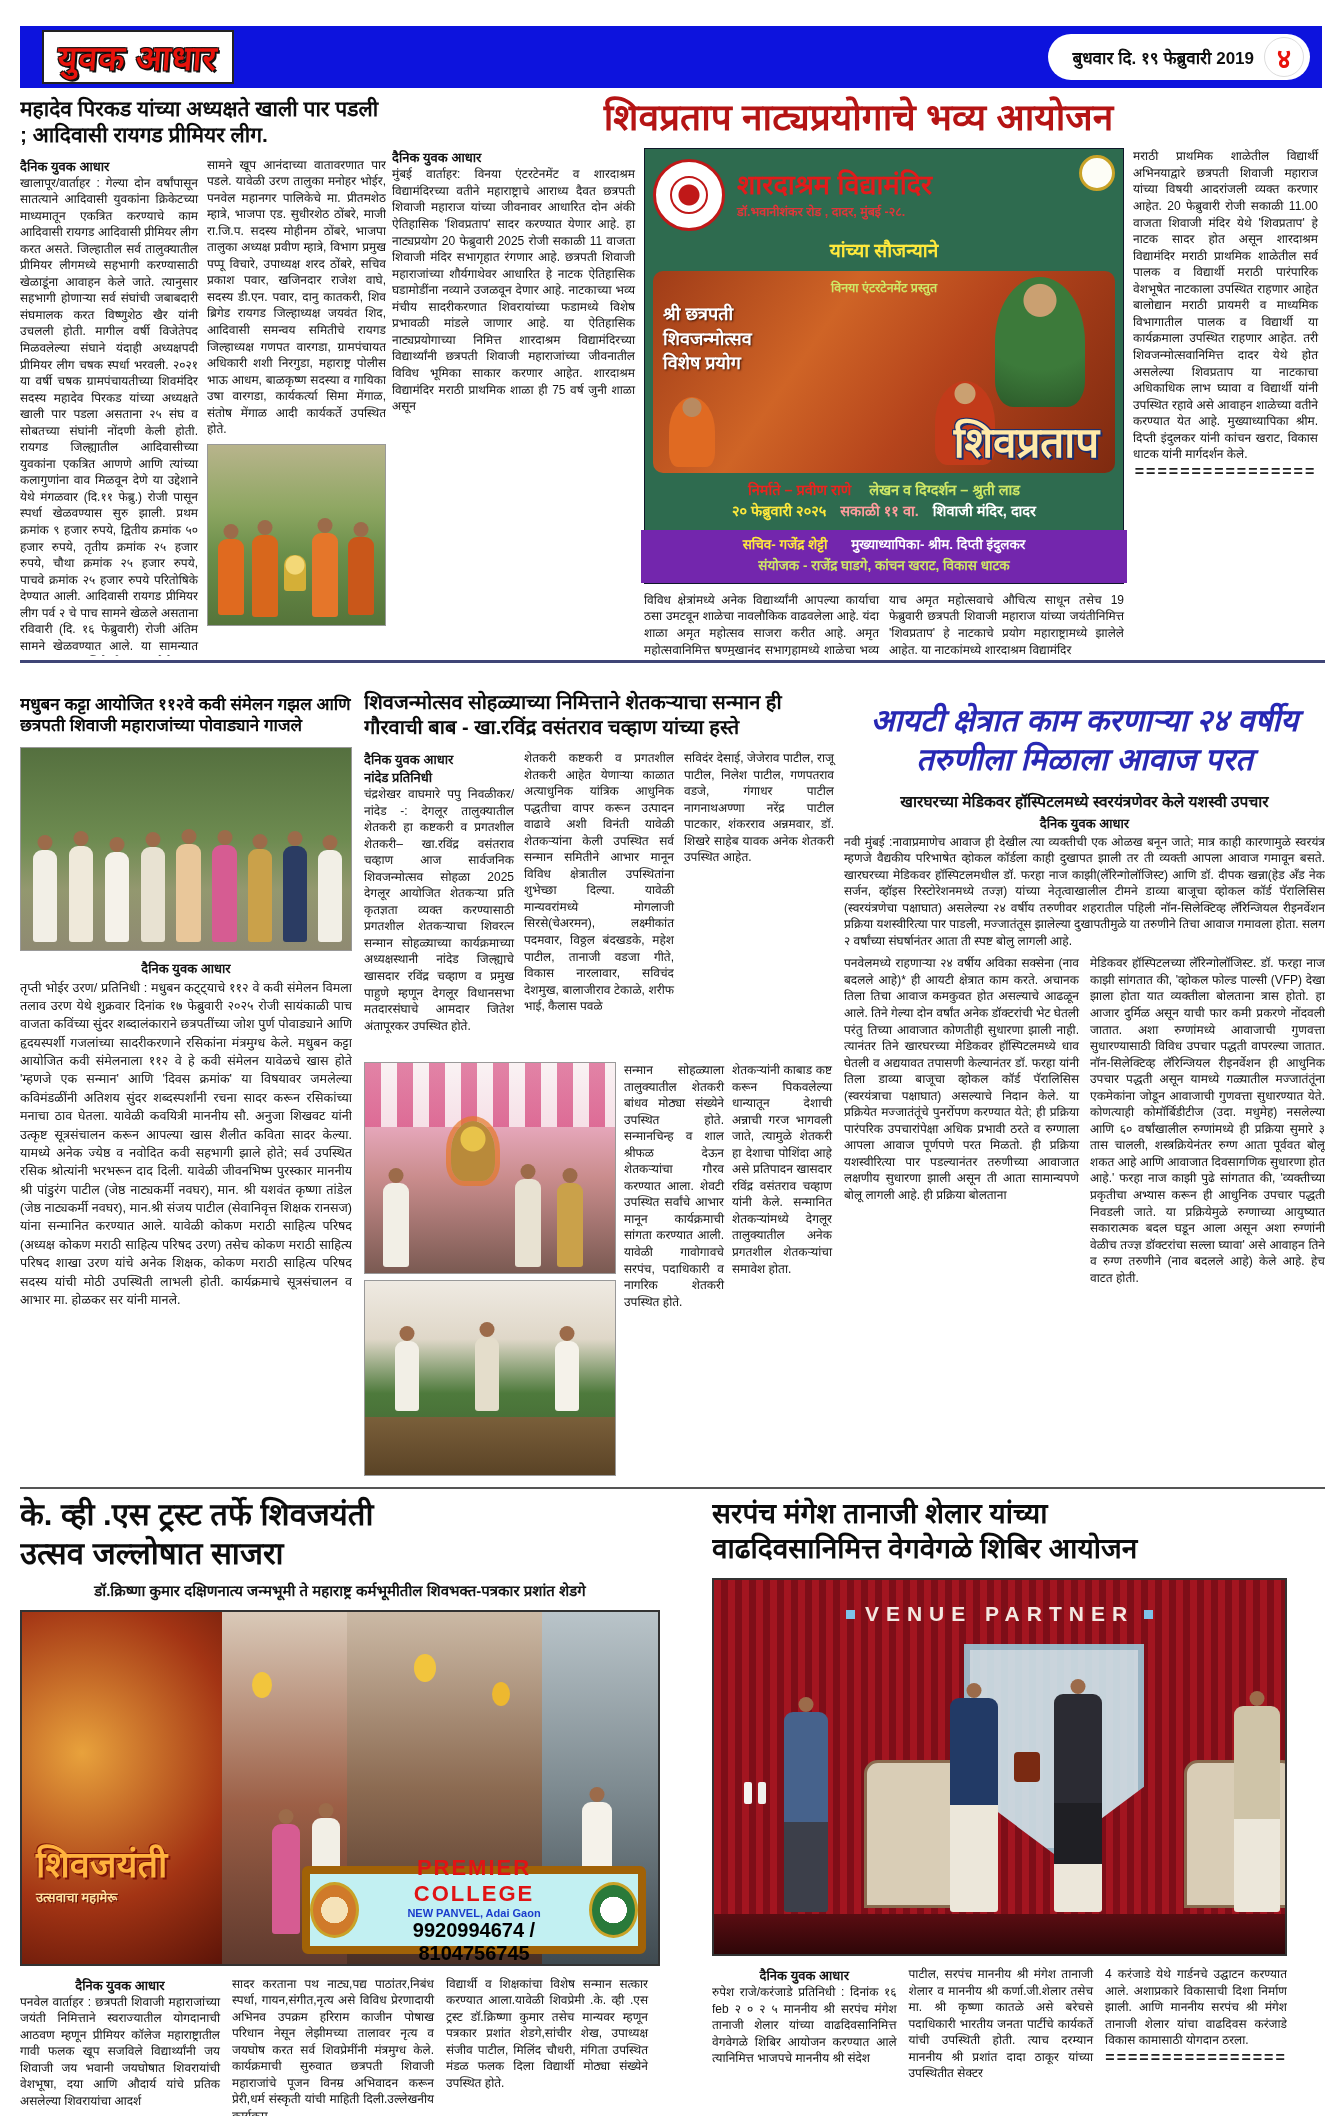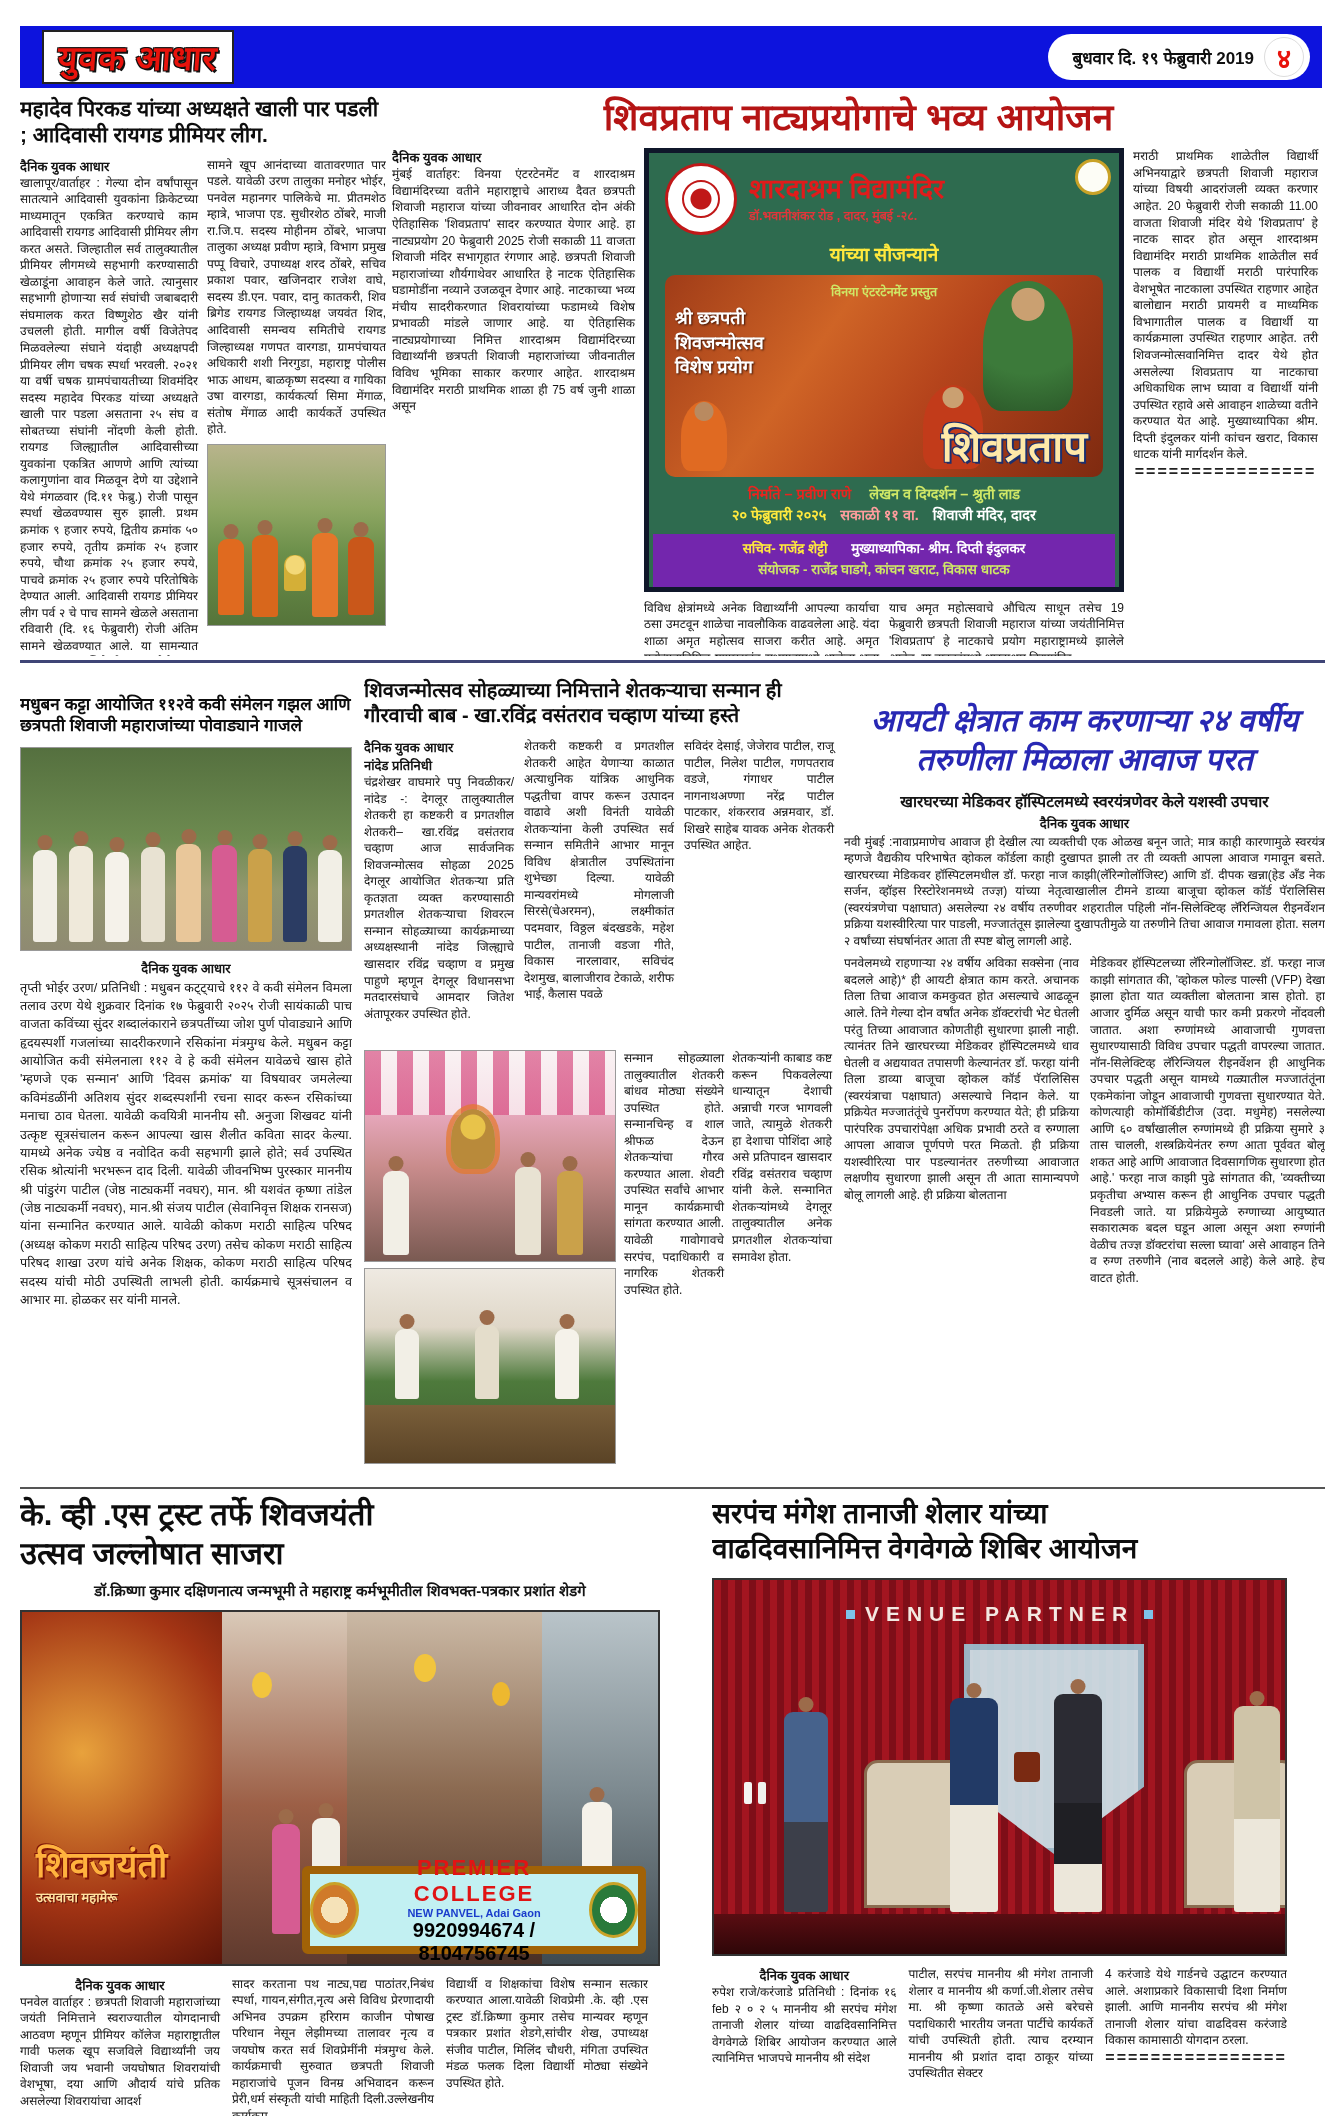--- a/index.html
+++ b/index.html
@@ -32,21 +32,21 @@
   .hl-red { font-weight:900; color:#b51414; text-align:center; line-height:1.2; }
   .hl-blue { font-weight:900; color:#2828b4; text-align:center; line-height:1.25; }
   
   .rule { background:#3f4576; }
   
   .photo { position:relative; overflow:hidden; border:1px solid #999; }
   .fig { position:absolute; border-radius:9px 9px 3px 3px; }
   .fig::before { content:""; position:absolute; top:-15px; left:50%; transform:translateX(-50%);
     width:15px; height:15px; border-radius:50%; background:#9c6b4a; }
   
-  .poster { background:#2e6b4f; border:5px solid #0f172a; padding:10px 16px 0; position:relative; }
+  .poster { background:#2e6b4f; border:1px solid #0f172a; padding:10px 8px 0; position:relative; }
   .p-head { display:flex; align-items:center; gap:12px; }
   .p-emblem { flex:0 0 72px; width:72px; height:72px; border-radius:50%; background:#fff; border:3px solid #c01818; position:relative; }
   .p-emblem::after { content:""; position:absolute; inset:14px; border-radius:50%; border:2px solid #c01818; background:
      radial-gradient(circle at 50% 50%, #c01818 0 10px, #fff 11px); }
   .p-school { font-size:27px; font-weight:900; color:#e11b1b; line-height:1.1; }
   .p-addr { font-size:12.5px; color:#e0363a; font-weight:700; margin-top:2px; }
   .p-courtesy { text-align:center; color:#ffe93d; font-weight:800; font-size:19px; margin:6px 0 8px; }
   .ambrosia { position:absolute; top:6px; right:8px; width:36px; height:36px; border-radius:50%;
     background:#fdfdf6; border:3px solid #c9a227; }
   .p-inner { background:linear-gradient(125deg,#a03c18 0%,#cf6426 35%,#b5441c 60%,#7e2a10 100%);
@@ -178,21 +178,21 @@
       <div class="fig" style="left:191px; bottom:8px; width:25px; height:97px; background:#d65c92;"></div>
       <div class="fig" style="left:227px; bottom:8px; width:24px; height:93px; background:#caa14a;"></div>
       <div class="fig" style="left:262px; bottom:8px; width:24px; height:96px; background:#2b3c63;"></div>
       <div class="fig" style="left:297px; bottom:8px; width:24px; height:92px; background:#f2efe6;"></div>
     </div>
     <div class="byline center" style="margin-top:8px;">दैनिक युवक आधार</div>
     <div class="jt" style="font-size:12.6px; line-height:1.46; margin-top:2px;">तृप्ती भोईर उरण/ प्रतिनिधी :  मधुबन कट्ट्याचे ११२ वे कवी संमेलन विमला तलाव उरण येथे शुक्रवार दिनांक १७ फेब्रुवारी  २०२५ रोजी सायंकाळी पाच वाजता कविंच्या सुंदर शब्दालंकाराने छत्रपतींच्या जोश पुर्ण पोवाड्याने आणि हृदयस्पर्शी गजलांच्या सादरीकरणाने रसिकांना मंत्रमुग्ध केले. मधुबन कट्टा आयोजित कवी संमेलनाला ११२ वे हे कवी संमेलन यावेळचे खास होते 'म्हणजे एक सन्मान' आणि 'दिवस क्रमांक' या विषयावर जमलेल्या कविमंडळींनी अतिशय सुंदर शब्दस्पर्शांनी रचना सादर करून रसिकांच्या मनाचा ठाव घेतला. यावेळी कवयित्री माननीय सौ. अनुजा शिखवट यांनी उत्कृष्ट सूत्रसंचालन करून आपल्या खास शैलीत कविता सादर केल्या. यामध्ये अनेक ज्येष्ठ व नवोदित कवी सहभागी झाले होते; सर्व उपस्थित रसिक श्रोत्यांनी भरभरून दाद दिली. यावेळी जीवनभिष्म पुरस्कार माननीय श्री पांडुरंग पाटील (जेष्ठ नाट्यकर्मी नवघर), मान. श्री यशवंत कृष्णा तांडेल (जेष्ठ नाट्यकर्मी नवघर), मान.श्री संजय पाटील (सेवानिवृत्त शिक्षक रानसज) यांना सन्मानित करण्यात आले. यावेळी कोकण मराठी साहित्य परिषद (अध्यक्ष कोकण मराठी साहित्य परिषद उरण) तसेच कोकण मराठी साहित्य परिषद शाखा उरण यांचे अनेक शिक्षक, कोकण मराठी साहित्य परिषद सदस्य यांची मोठी उपस्थिती लाभली होती. कार्यक्रमाचे सूत्रसंचालन व आभार मा. होळकर सर यांनी मानले.</div>
   </div>
 
   <div class="abs" style="left:364px; top:678px; width:472px; height:802px; overflow:hidden;">
-    <div class="hl-black" style="font-size:20px; ">शिवजन्मोत्सव सोहळ्याच्या निमित्ताने शेतकऱ्याचा सन्मान ही गौरवाची बाब - खा.रविंद्र वसंतराव चव्हाण यांच्या हस्ते</div>
+    <div class="hl-black" style="font-size:20px; margin-top:12px;">शिवजन्मोत्सव सोहळ्याच्या निमित्ताने शेतकऱ्याचा सन्मान ही गौरवाची बाब - खा.रविंद्र वसंतराव चव्हाण यांच्या हस्ते</div>
     <div style="display:flex; gap:10px; margin-top:10px; height:306px; overflow:hidden;">
       <div style="width:150px;">
         <div class="byline">दैनिक युवक आधार</div>
         <div class="byline">नांदेड प्रतिनिधी</div>
         <div class="jt">चंद्रशेखर वाघमारे पपु निवळीकर/नांदेड -: देगलूर तालुक्यातील शेतकरी हा कष्टकरी व प्रगतशील शेतकरी– खा.रविंद्र वसंतराव चव्हाण आज सार्वजनिक शिवजन्मोत्सव सोहळा 2025 देगलूर आयोजित शेतकऱ्या प्रति कृतज्ञता व्यक्त करण्यासाठी प्रगतशील शेतकऱ्याचा शिवरत्न सन्मान सोहळ्याच्या कार्यक्रमाच्या अध्यक्षस्थानी नांदेड जिल्ह्याचे खासदार रविंद्र चव्हाण व प्रमुख पाहुणे म्हणून देगलूर विधानसभा मतदारसंघाचे आमदार जितेश अंतापूरकर उपस्थित होते.</div>
       </div>
       <div class="jt" style="width:150px;">शेतकरी कष्टकरी व प्रगतशील शेतकरी आहेत येणाऱ्या काळात अत्याधुनिक यांत्रिक आधुनिक पद्धतीचा वापर करून उत्पादन वाढावे अशी विनंती यावेळी शेतकऱ्यांना केली उपस्थित सर्व सन्मान समितीने आभार मानून विविध क्षेत्रातील उपस्थितांना शुभेच्छा दिल्या. यावेळी मान्यवरांमध्ये मोगलाजी सिरसे(चेअरमन), लक्ष्मीकांत पदमवार, विठ्ठल बंदखडके, महेश पाटील, तानाजी वडजा गीते, विकास नारलावार, सविचंद देशमुख, बालाजीराव टेकाळे, शरीफ भाई, कैलास पवळे</div>
       <div class="jt" style="width:150px;">सविदंर देसाई, जेजेराव पाटील, राजू पाटील, निलेश पाटील, गणपतराव वडजे, गंगाधर पाटील नागनाथअण्णा नरेंद्र पाटील पाटकार, शंकरराव अन्नमवार, डॉ. शिखरे साहेब यावक अनेक शेतकरी उपस्थित आहेत.</div>
     </div>
     <div style="display:flex; gap:8px; margin-top:6px;">

